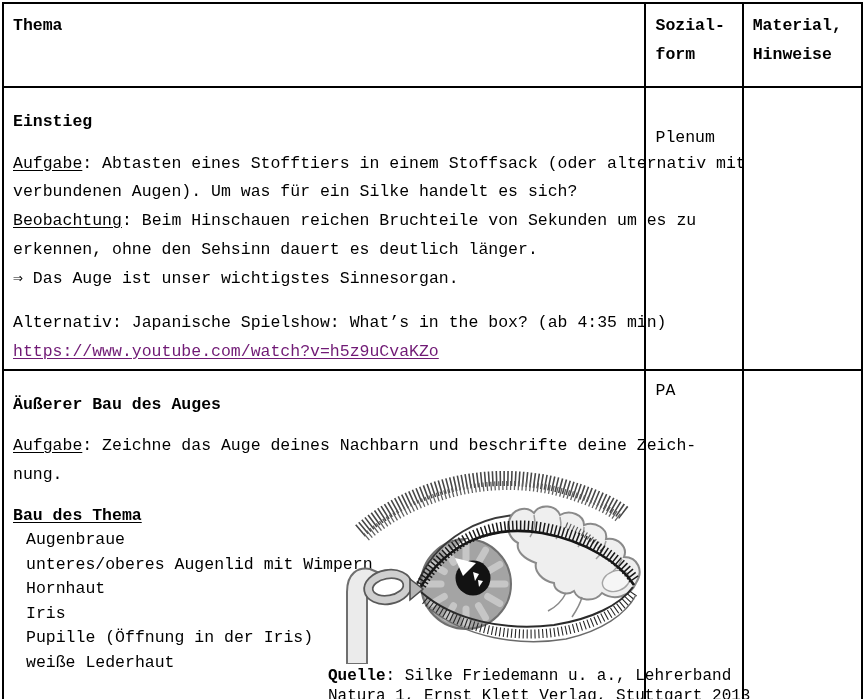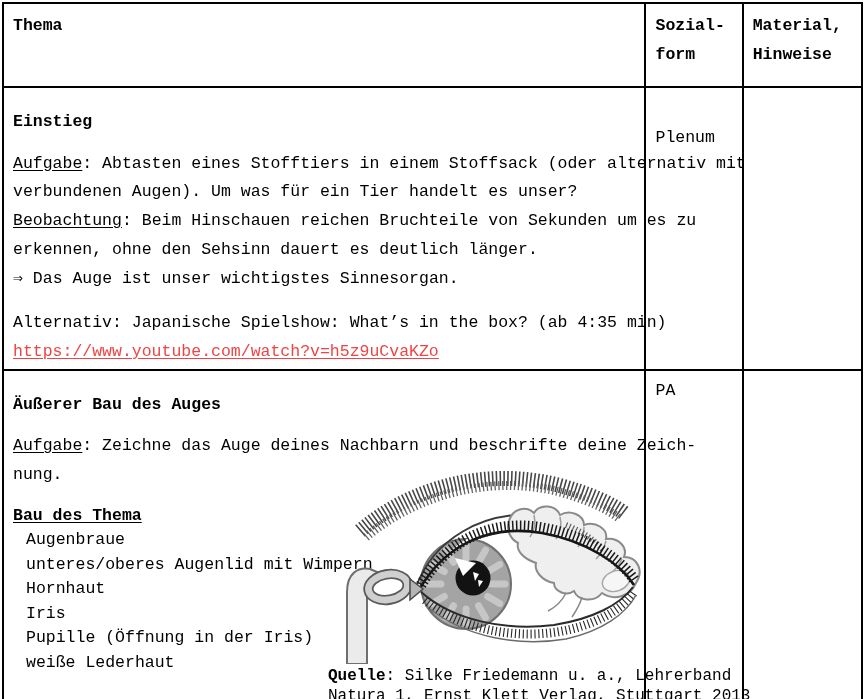--- a/index.html
+++ b/index.html
@@ -15,21 +15,21 @@
     margin:2px 0 0 2px; width:861px;
   }
   td { border:2px solid #000; vertical-align:top; padding:4px 8px 2px 9px;font-family:Liberation Mono, monospace; }
   .hdr { font-weight:bold; padding-top:8px; }
   .hdr .hline { display:block; line-height:28.5px; white-space:nowrap; }
   .doc-title { font-weight:bold; line-height:28.7px; white-space:nowrap;margin-top:16px; }
   .para { margin:13px 0 0 0; }
   .para2 { margin-top:16px; }
   .line { line-height:28.7px; white-space:nowrap; }
   .u { text-decoration:underline; text-underline-offset:2px; }
-  .link { color:#ef4444; text-decoration:underline; text-underline-offset:2px; cursor:pointer; }
+  .link { color:#701a75; text-decoration:underline; text-underline-offset:2px; cursor:pointer; }
   .soz { line-height:28.7px; }
   .cell-plenum { padding-top:36px; }
   .cell-pa { padding-top:6px; }
   .thema-cell { position:relative; }
   .list-head { font-weight:bold; text-decoration:underline; text-underline-offset:2px;
                margin-top:14px; line-height:24.5px; white-space:nowrap; display:inline-block; }
   .list-line { line-height:24.5px; white-space:nowrap;margin-left:13px; }
   .figure-wrap { position:absolute; left:322px; top:88px; width:318px; }
   .figure-wrap svg { display:block; }
   .caption { font-size:16px; line-height:20px; padding-left:2px; margin-top:2px; }
@@ -59,21 +59,21 @@
       <span class="hline">Material,</span>
       <span class="hline">Hinweise</span>
     </td>
   </tr>
 
   <tr style="height:267px">
     <td>
       <div class="doc-title">Einstieg</div>
       <div class="para">
         <div class="line"><span class="u">Aufgabe</span><span>: Abtasten eines Stofftiers in einem Stoffsack (oder alternativ mit</span></div>
-        <div class="line"><span>verbundenen Augen). Um was für ein Tier handelt es unser?</span></div>
+        <div class="line"><span>verbundenen Augen). Um was für ein Silke handelt es sich?</span></div>
         <div class="line"><span class="u">Beobachtung</span><span>: Beim Hinschauen reichen Bruchteile von Sekunden um es zu</span></div>
         <div class="line"><span>erkennen, ohne den Sehsinn dauert es deutlich länger.</span></div>
         <div class="line"><span>⇒ Das Auge ist unser wichtigstes Sinnesorgan.</span></div>
       </div>
       <div class="para para2">
         <div class="line">Alternativ: Japanische Spielshow: What’s in the box? (ab 4:35 min)</div>
         <div class="line"><a class="link">https://www.youtube.com/watch?v=h5z9uCvaKZo</a></div>
       </div>
     </td>
     <td class="cell-plenum">

